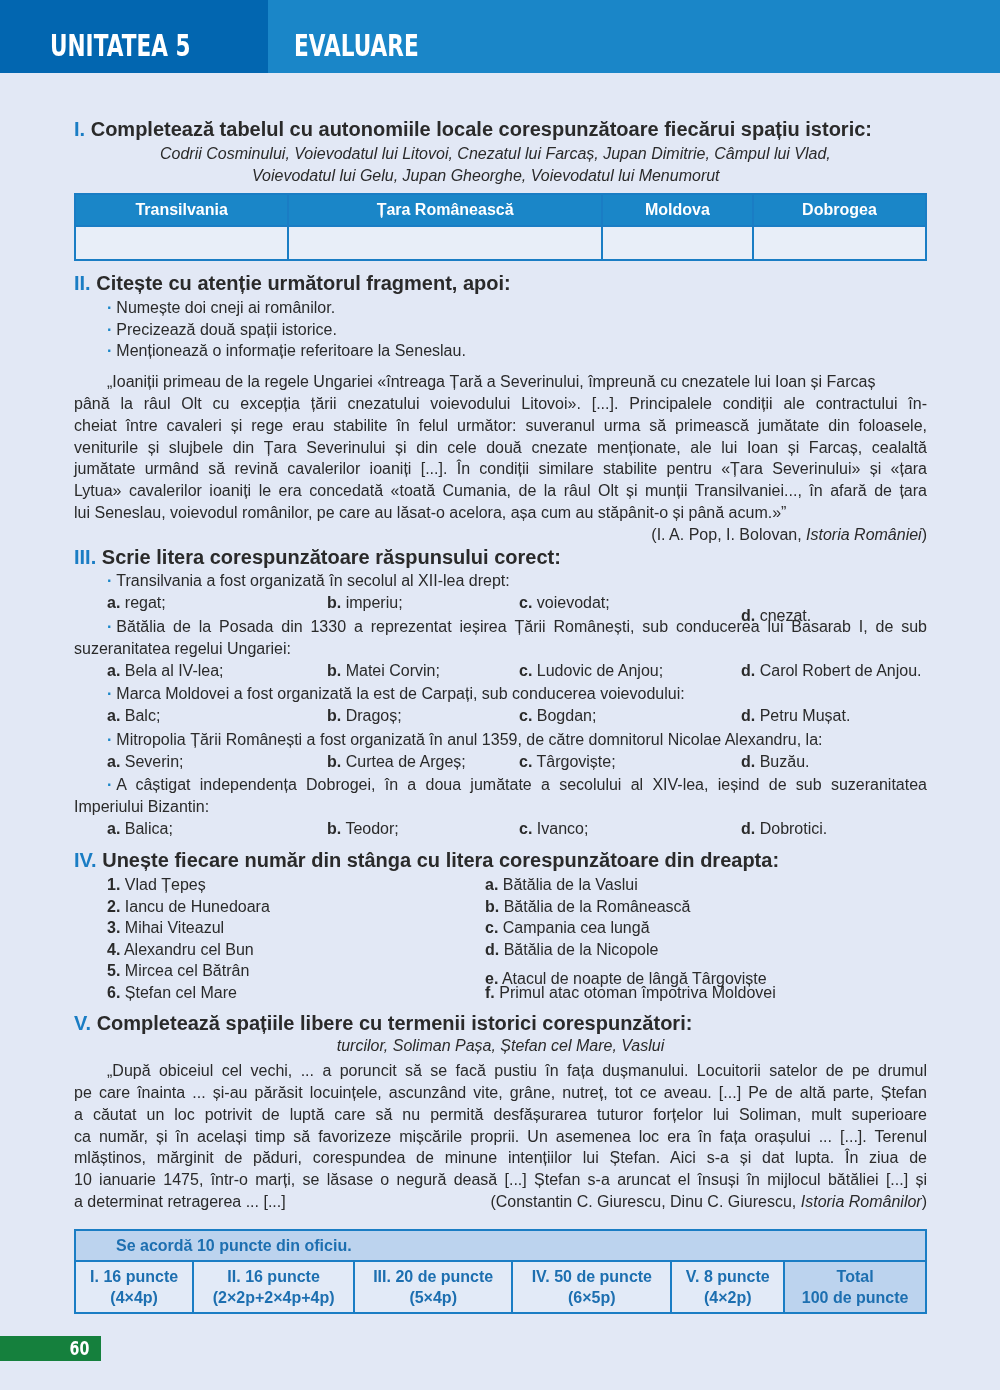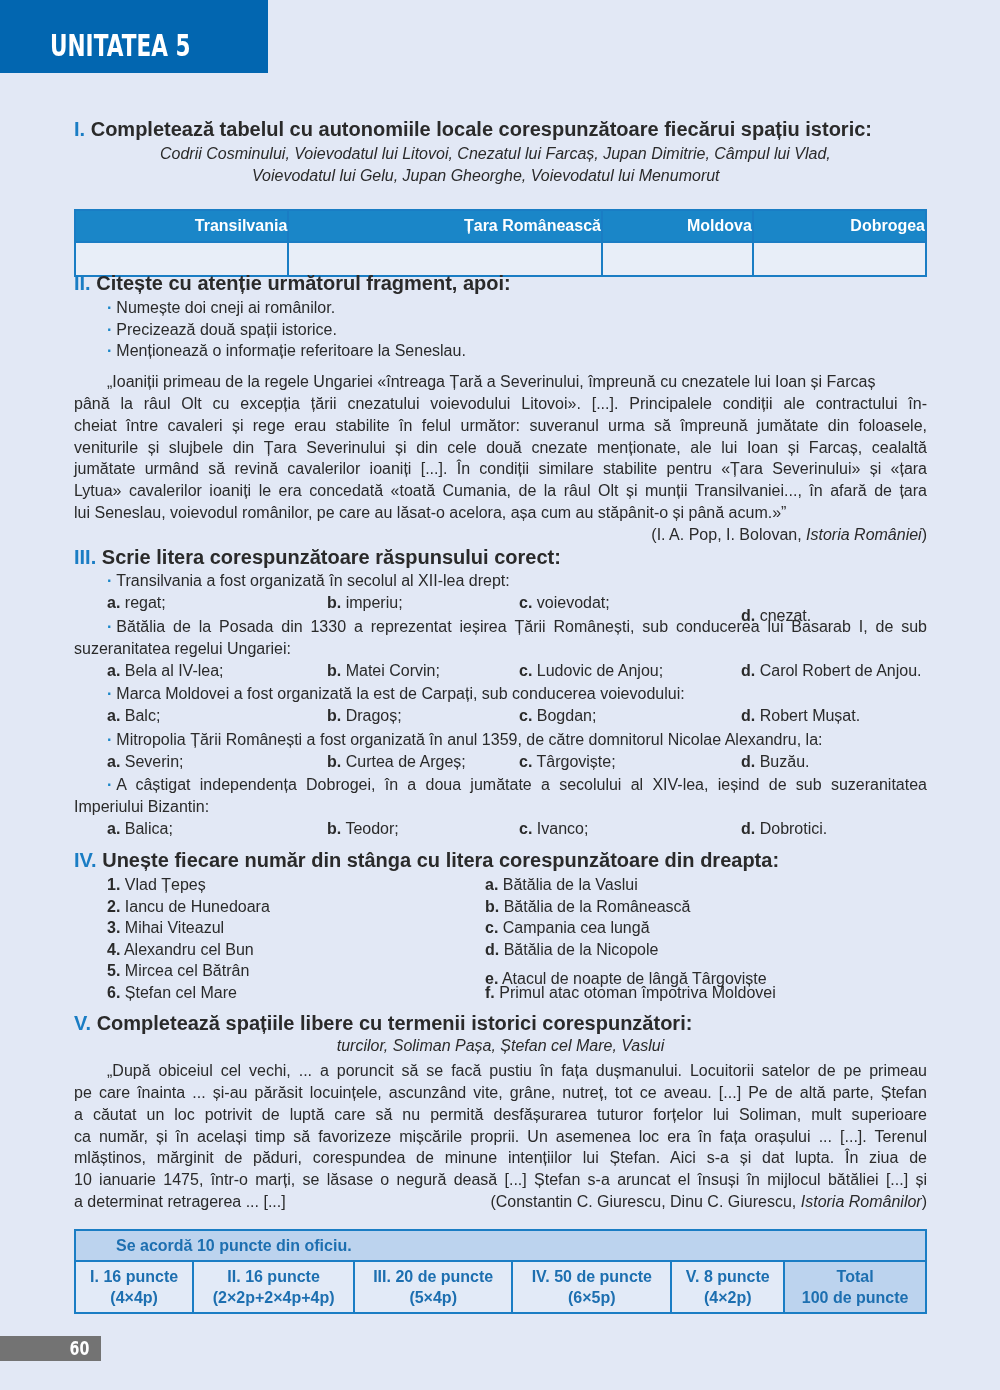--- a/index.html
+++ b/index.html
@@ -26,39 +26,42 @@
   .content { position: absolute; left: 74px; top: 0; width: 853px; }
   .sec-title { position: absolute; left: 0; font-weight: bold; font-size: 20px; line-height: 20px; white-space: nowrap; }
   .sec-num { color: #1a7dc4; }
   .line { position: absolute; font-size: 16px; line-height: 20px; white-space: nowrap; }
   .ital { font-style: italic; }
   .bullet { color: #1a86c8; font-weight: bold; margin-right: 4px; }
   .just { position: absolute; left: 0; width: 853px; text-align: justify; text-align-last: justify; font-size: 16px; line-height: 20px; white-space: nowrap; }
   .opt { position: absolute; font-size: 16px; line-height: 20px; white-space: nowrap; }
   .opt b { font-weight: bold; }
 
-  table.t1 { position: absolute; left: 0; top: 209px; width: 853px; border-collapse: collapse; text-align: right; }
+  table.t1 { position: absolute; left: 0; top: 193px; width: 853px; border-collapse: collapse; }
   table.t1 th { background: #1a86c8; color: #fff; font-weight: bold; height: 32px; border: 2px solid #1a7dc4; font-size: 16px; }
   table.t1 th + th { border-left: 2px solid #0f172a; }
   table.t1 td { background: #e8eef8; height: 34px; border: 2px solid #1a7dc4; }
 
   table.t2 { position: absolute; left: 0; top: 1229px; width: 853px; border-collapse: collapse; }
   table.t2 td { border: 2px solid #1a7dc4; text-align: center; font-weight: bold; color: #1d6fb0; font-size: 16px; line-height: 21px; padding: 4px 2px; background: #e2eaf7; }
   table.t2 td.hdr { text-align: left; padding-left: 40px; background: #bcd3ee; height: 30px; }
   table.t2 td.total { background: #bcd3ee; }
 
-  .pagenum { position: absolute; left: 0; top: 1336px; width: 101px; height: 25px; background: #737373; }
+  .pagenum { position: absolute; left: 0; top: 1336px; width: 101px; height: 25px; background: #15803d; }
   .pagenum span { position: absolute; right: 12px; top: 1px; color: #fff; font-weight: bold; font-size: 19px; font-family: "DejaVu Sans", sans-serif; transform: scaleX(0.75); transform-origin: right top; }
 </style>
 </head>
 <body>
 
 <div class="header">
   <div class="hdr-left">
     <div class="hdr-title">UNITATEA 5</div>
+  </div>
+  <div class="hdr-right">
+    <div class="hdr-title">EVALUARE</div>
   </div>
 </div>
 
 <div class="content">
 
   <div class="sec-title" style="top:119px">
     <span class="sec-num">I.</span>
     <span>Completează tabelul cu autonomiile locale corespunzătoare fiecărui spațiu istoric:</span>
   </div>
   <div class="line ital" style="top:144px; left:86px">Codrii Cosminului, Voievodatul lui Litovoi, Cnezatul lui Farcaș, Jupan Dimitrie, Câmpul lui Vlad,</div>
@@ -83,21 +86,21 @@
   <div class="sec-title" style="top:273px">
     <span class="sec-num">II.</span>
     <span>Citește cu atenție următorul fragment, apoi:</span>
   </div>
   <div class="line" style="top:298px; left:33px"><span class="bullet">·</span><span>Numește doi cneji ai românilor.</span></div>
   <div class="line" style="top:320px; left:33px"><span class="bullet">·</span><span>Precizează două spații istorice.</span></div>
   <div class="line" style="top:341px; left:33px"><span class="bullet">·</span><span>Menționează o informație referitoare la Seneslau.</span></div>
 
   <div class="line" style="top:372px; left:33px">„Ioaniții primeau de la regele Ungariei «întreaga Țară a Severinului, împreună cu cnezatele lui Ioan și Farcaș</div>
   <div class="just" style="top:394px">până la râul Olt cu excepția țării cnezatului voievodului Litovoi». [...]. Principalele condiții ale contractului în-</div>
-  <div class="just" style="top:416px">cheiat între cavaleri și rege erau stabilite în felul următor: suveranul urma să împreună jumătate din foloasele,</div>
+  <div class="just" style="top:416px">cheiat între cavaleri și rege erau stabilite în felul următor: suveranul urma să primească jumătate din foloasele,</div>
   <div class="just" style="top:438px">veniturile și slujbele din Țara Severinului și din cele două cnezate menționate, ale lui Ioan și Farcaș, cealaltă</div>
   <div class="just" style="top:459px">jumătate urmând să revină cavalerilor ioaniți [...]. În condiții similare stabilite pentru «Țara Severinului» și «țara</div>
   <div class="just" style="top:481px">Lytua» cavalerilor ioaniți le era concedată «toată Cumania, de la râul Olt și munții Transilvaniei..., în afară de țara</div>
   <div class="line" style="top:503px; left:0">lui Seneslau, voievodul românilor, pe care au lăsat-o acelora, așa cum au stăpânit-o și până acum.»”</div>
   <div class="line" style="top:525px; right:0"><span>(I. A. Pop, I. Bolovan, </span><span class="ital">Istoria României</span><span>)</span></div>
 
   <div class="sec-title" style="top:547px">
     <span class="sec-num">III.</span>
     <span>Scrie litera corespunzătoare răspunsului corect:</span>
   </div>
@@ -110,21 +113,21 @@
       <div class="just" style="top: 616.5px; padding-left: 33px;"><span class="bullet">·</span><span>Bătălia de la Posada din 1330 a reprezentat ieșirea Țării Românești, sub conducerea lui Basarab I, de sub</span></div>
       <div class="line" style="top: 638.5px; left: 0px;">suzeranitatea regelui Ungariei:</div>
       <div class="opt" style="top: 660.5px; left: 33px;"><b>a.</b> <span>Bela al IV-lea;</span></div>
       <div class="opt" style="top: 660.5px; left: 253px;"><b>b.</b> <span>Matei Corvin;</span></div>
       <div class="opt" style="top: 660.5px; left: 445px;"><b>c.</b> <span>Ludovic de Anjou;</span></div>
       <div class="opt" style="top: 660.5px; left: 667px;"><b>d.</b> <span>Carol Robert de Anjou.</span></div>
       <div class="line" style="top: 684px; left: 33px;"><span class="bullet">·</span><span>Marca Moldovei a fost organizată la est de Carpați, sub conducerea voievodului:</span></div>
       <div class="opt" style="top: 706px; left: 33px;"><b>a.</b> <span>Balc;</span></div>
       <div class="opt" style="top: 706px; left: 253px;"><b>b.</b> <span>Dragoș;</span></div>
       <div class="opt" style="top: 706px; left: 445px;"><b>c.</b> <span>Bogdan;</span></div>
-      <div class="opt" style="top: 706px; left: 667px;"><b>d.</b> <span>Robert Mușat.</span></div>
+      <div class="opt" style="top: 706px; left: 667px;"><b>d.</b> <span>Petru Mușat.</span></div>
       <div class="line" style="top: 729.5px; left: 33px;"><span class="bullet">·</span><span>Mitropolia Țării Românești a fost organizată în anul 1359, de către domnitorul Nicolae Alexandru, la:</span></div>
       <div class="opt" style="top: 751.5px; left: 33px;"><b>a.</b> <span>Severin;</span></div>
       <div class="opt" style="top: 751.5px; left: 253px;"><b>b.</b> <span>Curtea de Argeș;</span></div>
       <div class="opt" style="top: 751.5px; left: 445px;"><b>c.</b> <span>Târgoviște;</span></div>
       <div class="opt" style="top: 751.5px; left: 667px;"><b>d.</b> <span>Buzău.</span></div>
       <div class="just" style="top: 775px; padding-left: 33px;"><span class="bullet">·</span><span>A câștigat independența Dobrogei, în a doua jumătate a secolului al XIV-lea, ieșind de sub suzeranitatea</span></div>
       <div class="line" style="top: 797px; left: 0px;">Imperiului Bizantin:</div>
       <div class="opt" style="top: 819px; left: 33px;"><b>a.</b> <span>Balica;</span></div>
       <div class="opt" style="top: 819px; left: 253px;"><b>b.</b> <span>Teodor;</span></div>
       <div class="opt" style="top: 819px; left: 445px;"><b>c.</b> <span>Ivanco;</span></div>
@@ -148,21 +151,21 @@
       <div class="opt" style="top: 939.8px; left: 411px;"><b>d.</b> <span>Bătălia de la Nicopole</span></div>
       <div class="opt" style="top: 961.4px; left: 411px; margin-top: 8px;"><b>e.</b> <span>Atacul de noapte de lângă Târgoviște</span></div>
       <div class="opt" style="top: 983px; left: 411px;"><b>f.</b> <span>Primul atac otoman împotriva Moldovei</span></div>
     </div>
 
   <div class="sec-title" style="top:1013px">
     <span class="sec-num">V.</span>
     <span>Completează spațiile libere cu termenii istorici corespunzători:</span>
   </div>
   <div class="line ital" style="top:1036px; left:0; width:853px; text-align:center">turcilor, Soliman Pașa, Ștefan cel Mare, Vaslui</div>
-  <div class="just" style="top:1061px; padding-left:33px">„După obiceiul cel vechi, ... a poruncit să se facă pustiu în fața dușmanului. Locuitorii satelor de pe primeau</div>
+  <div class="just" style="top:1061px; padding-left:33px">„După obiceiul cel vechi, ... a poruncit să se facă pustiu în fața dușmanului. Locuitorii satelor de pe drumul</div>
   <div class="just" style="top:1083px">pe care înainta ... și-au părăsit locuințele, ascunzând vite, grâne, nutreț, tot ce aveau. [...] Pe de altă parte, Ștefan</div>
   <div class="just" style="top:1105px">a căutat un loc potrivit de luptă care să nu permită desfășurarea tuturor forțelor lui Soliman, mult superioare</div>
   <div class="just" style="top:1127px">ca număr, și în același timp să favorizeze mișcările proprii. Un asemenea loc era în fața orașului ... [...]. Terenul</div>
   <div class="just" style="top:1148px">mlăștinos, mărginit de păduri, corespundea de minune intențiilor lui Ștefan. Aici s-a și dat lupta. În ziua de</div>
   <div class="just" style="top:1170px">10 ianuarie 1475, într-o marți, se lăsase o negură deasă [...] Ștefan s-a aruncat el însuși în mijlocul bătăliei [...] și</div>
   <div class="line" style="top:1192px; left:0">a determinat retragerea ...  [...]</div>
   <div class="line" style="top:1192px; right:0"><span>(Constantin C. Giurescu, Dinu C. Giurescu, </span><span class="ital">Istoria Românilor</span><span>)</span></div>
 
   <table class="t2">
     <tbody>

